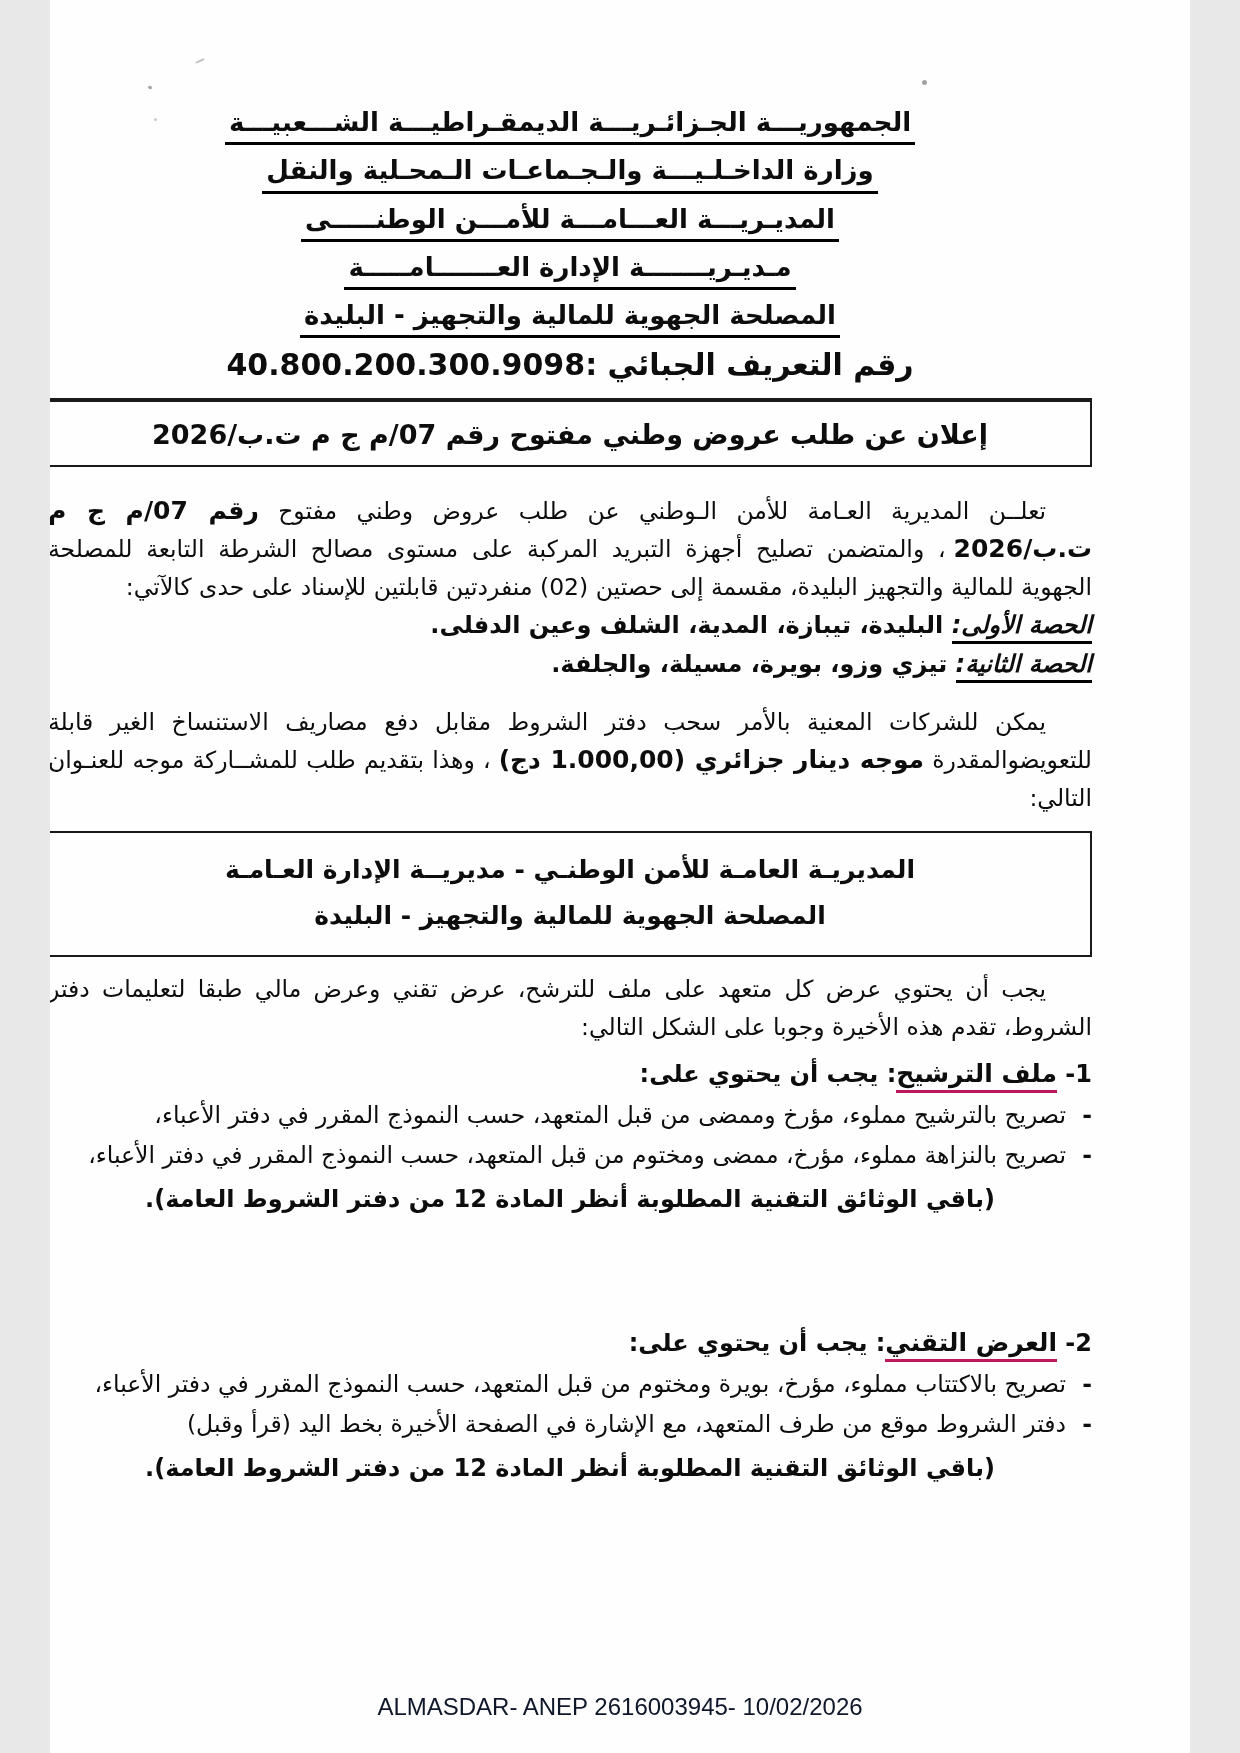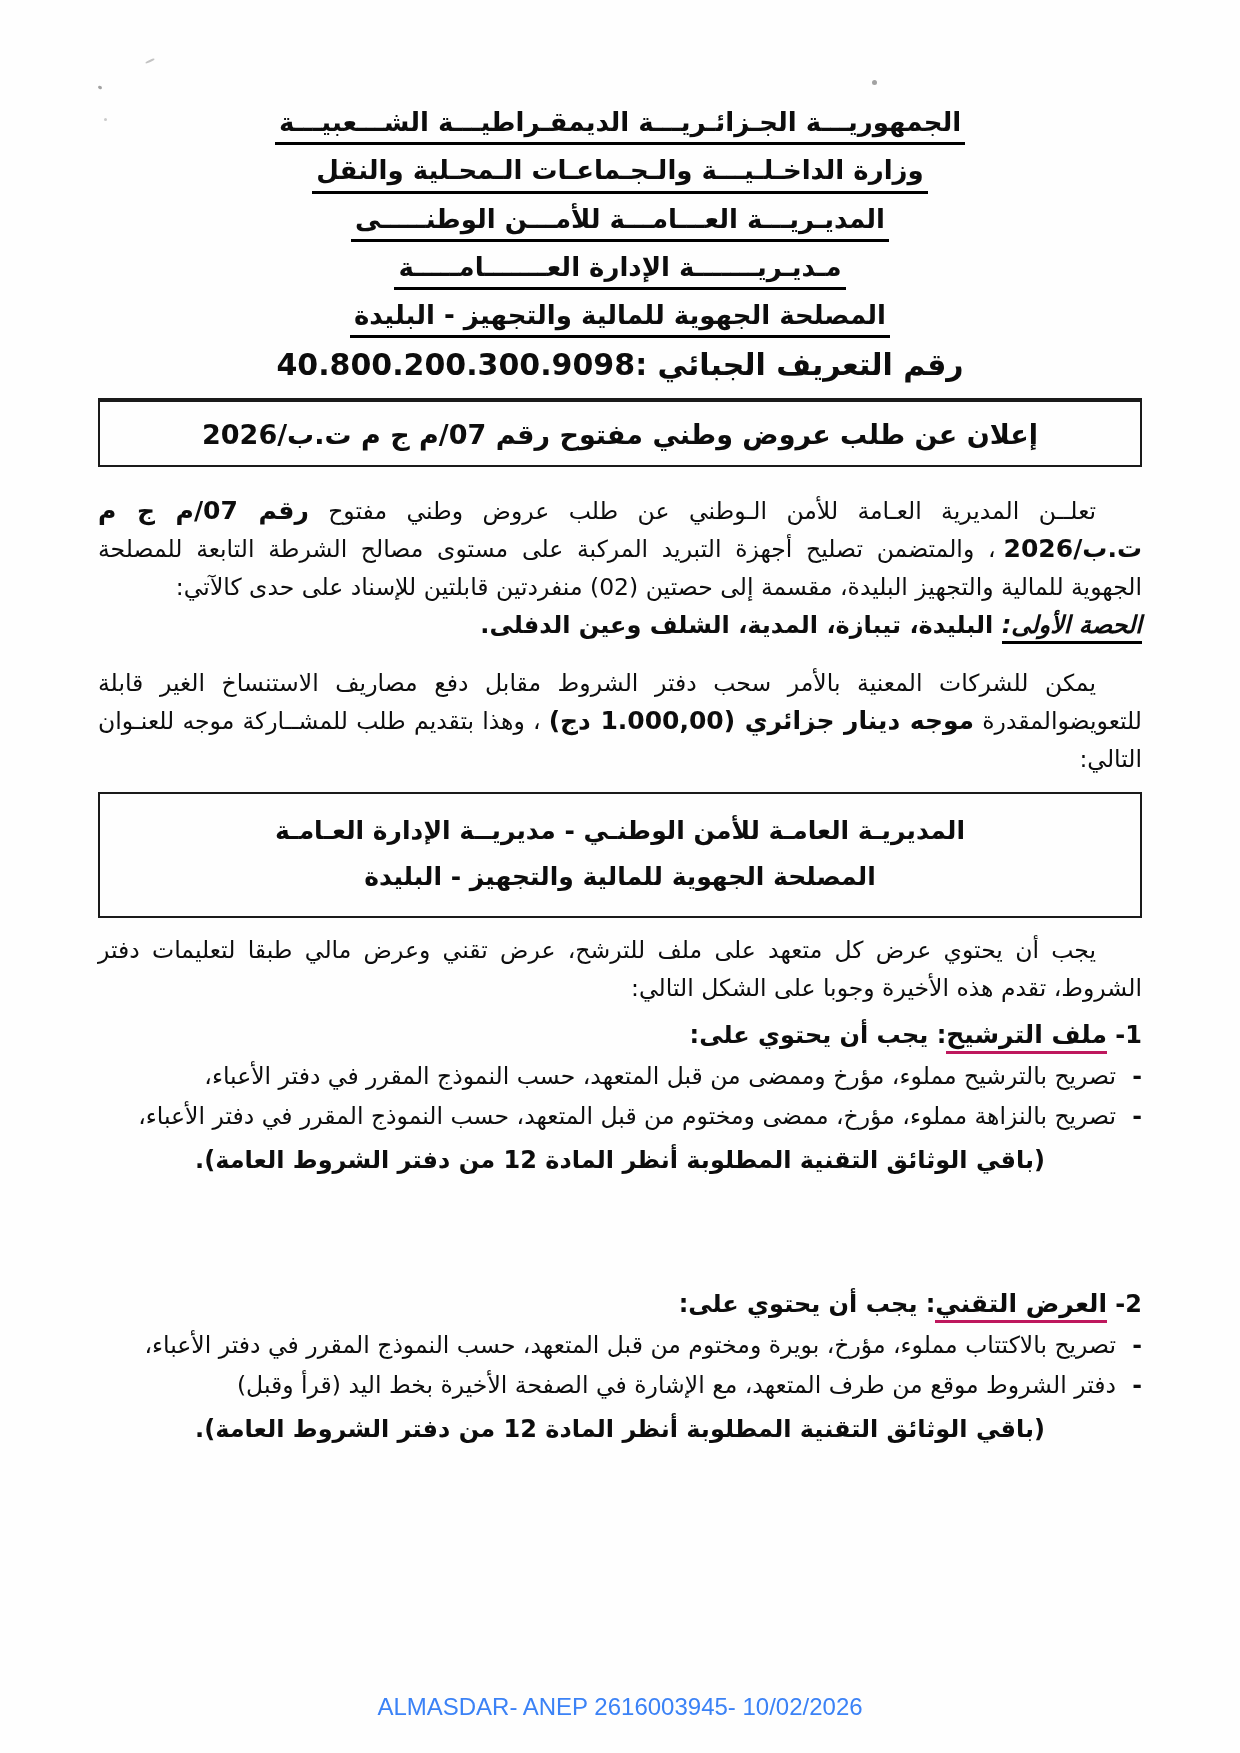--- a/index.html
+++ b/index.html
@@ -1,18 +1,18 @@
 <!DOCTYPE html>
 <html lang="ar"><head>
 <meta charset="utf-8">
 <style>
   html,body{margin:0;padding:0;background:#e8e8e8;}
   .page{
     position:relative;
-    width:1240px;height:1753px;
+    width:1140px;height:1753px;
     margin:0 auto;
     background:#fefefe;
     font-family:"DejaVu Sans",sans-serif;
     color:#0d0d0d;
     overflow:hidden;
   }
   .content{
     position:absolute;
     top:106px;right:98px;
     width:1044px;
@@ -109,21 +109,21 @@
   .note .note-num{font-size:24px;}
   
   .footer{
     position:absolute;
     bottom:32px;left:0;
     width:100%;
     text-align:center;
     direction:ltr;
     font-family:"Liberation Sans",sans-serif;
     font-size:24px;
-    color:#3b82f6;
+    color:#0f172a;
   }
   
   .artifact{position:absolute;background:#555;border-radius:50%;opacity:.55;}
   .a1{top:86px;left:98px;width:4px;height:3px;transform:rotate(20deg);}
   .a2{top:60px;left:145px;width:10px;height:2px;transform:rotate(-25deg);opacity:.35;}
   .a3{top:80px;left:872px;width:5px;height:5px;}
   .a4{top:118px;left:104px;width:3px;height:3px;opacity:.3;}
 </style>
 </head>
 <body>
@@ -151,20 +151,23 @@
       <span>إعلان عن طلب عروض وطني مفتوح رقم 07/م ج م ت.ب/2026</span>
     </div>
 
     <p class="para p1">
       <span>تعلــن المديرية العـامة للأمن الـوطني عن طلب عروض وطني مفتوح </span><span class="emph">رقم 07/م ج م ت.ب/2026</span><span>، والمتضمن تصليح أجهزة التبريد المركبة على مستوى مصالح الشرطة التابعة للمصلحة الجهوية للمالية والتجهيز البليدة، مقسمة إلى حصتين (02) منفردتين قابلتين للإسناد على حدى كالآتي:</span>
     </p>
 
     <div class="lot">
       <span class="lot-label">الحصة الأولى:</span><span> البليدة، تيبازة، المدية، الشلف وعين الدفلى.</span>
     </div>
+    <div class="lot">
+      <span class="lot-label">الحصة الثانية:</span><span> تيزي وزو، بويرة، مسيلة، والجلفة.</span>
+    </div>
 
     <p class="para p2">
       <span>يمكن للشركات المعنية بالأمر سحب دفتر الشروط مقابل دفع مصاريف الاستنساخ الغير قابلة للتعويضوالمقدرة </span><span class="emph">موجه دينار جزائري (1.000,00 دج)</span><span>، وهذا بتقديم طلب للمشــاركة موجه للعنـوان التالي:</span>
     </p>
 
     <div class="addr-box">
       <div>المديريـة العامـة للأمن الوطنـي - مديريــة الإدارة العـامـة</div>
       <div>المصلحة الجهوية للمالية والتجهيز - البليدة</div>
     </div>
 

